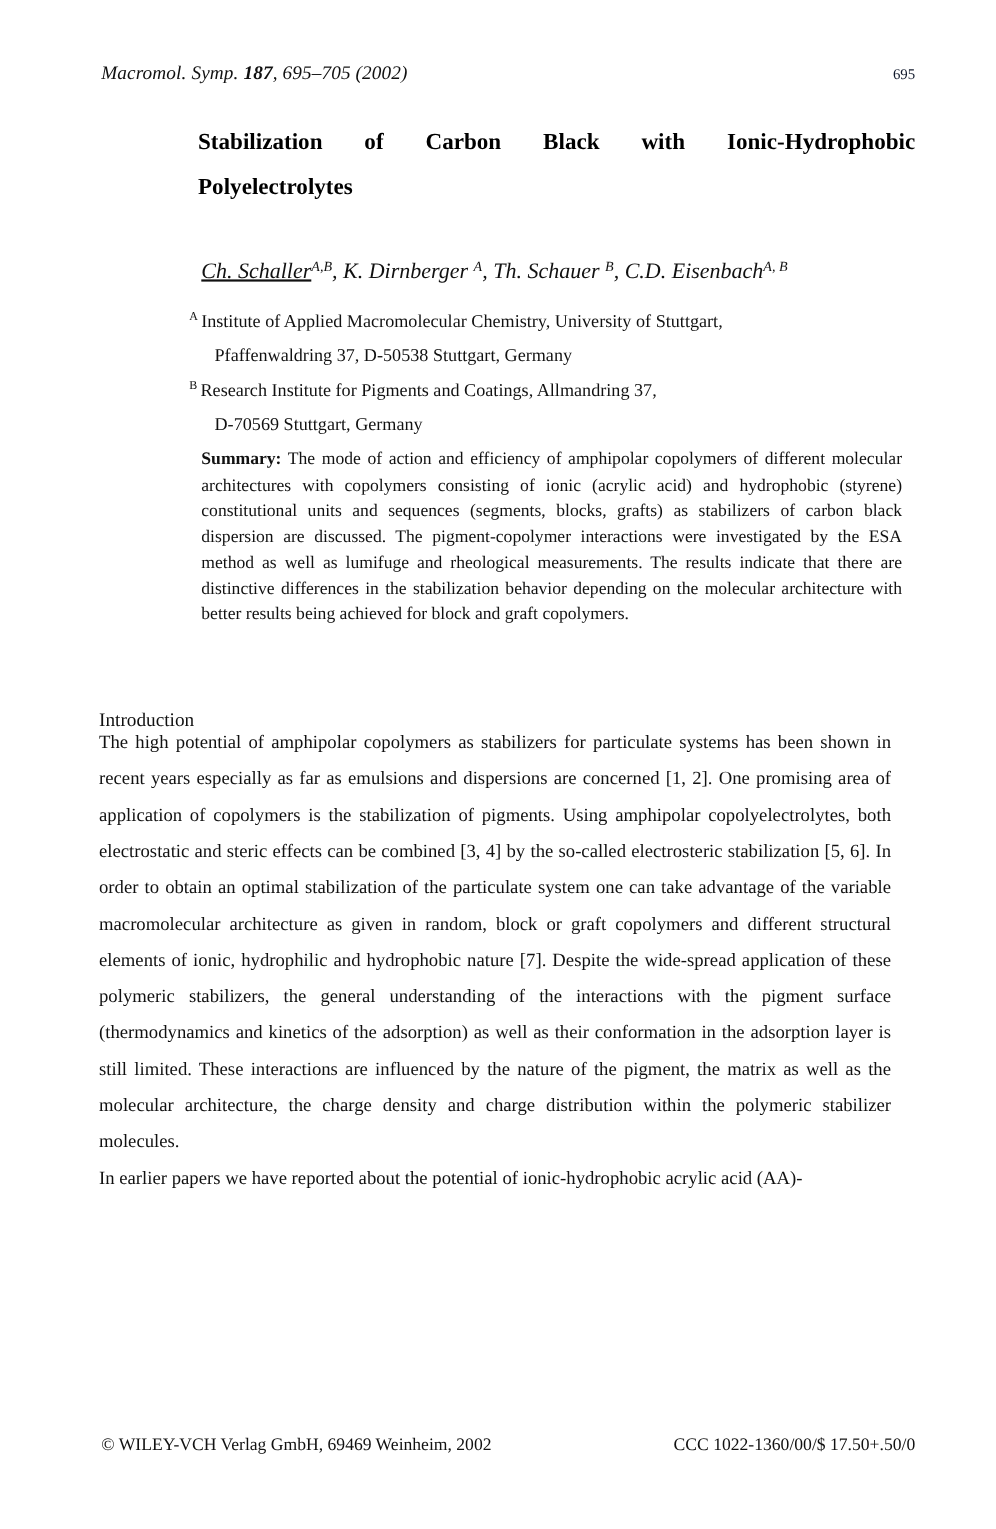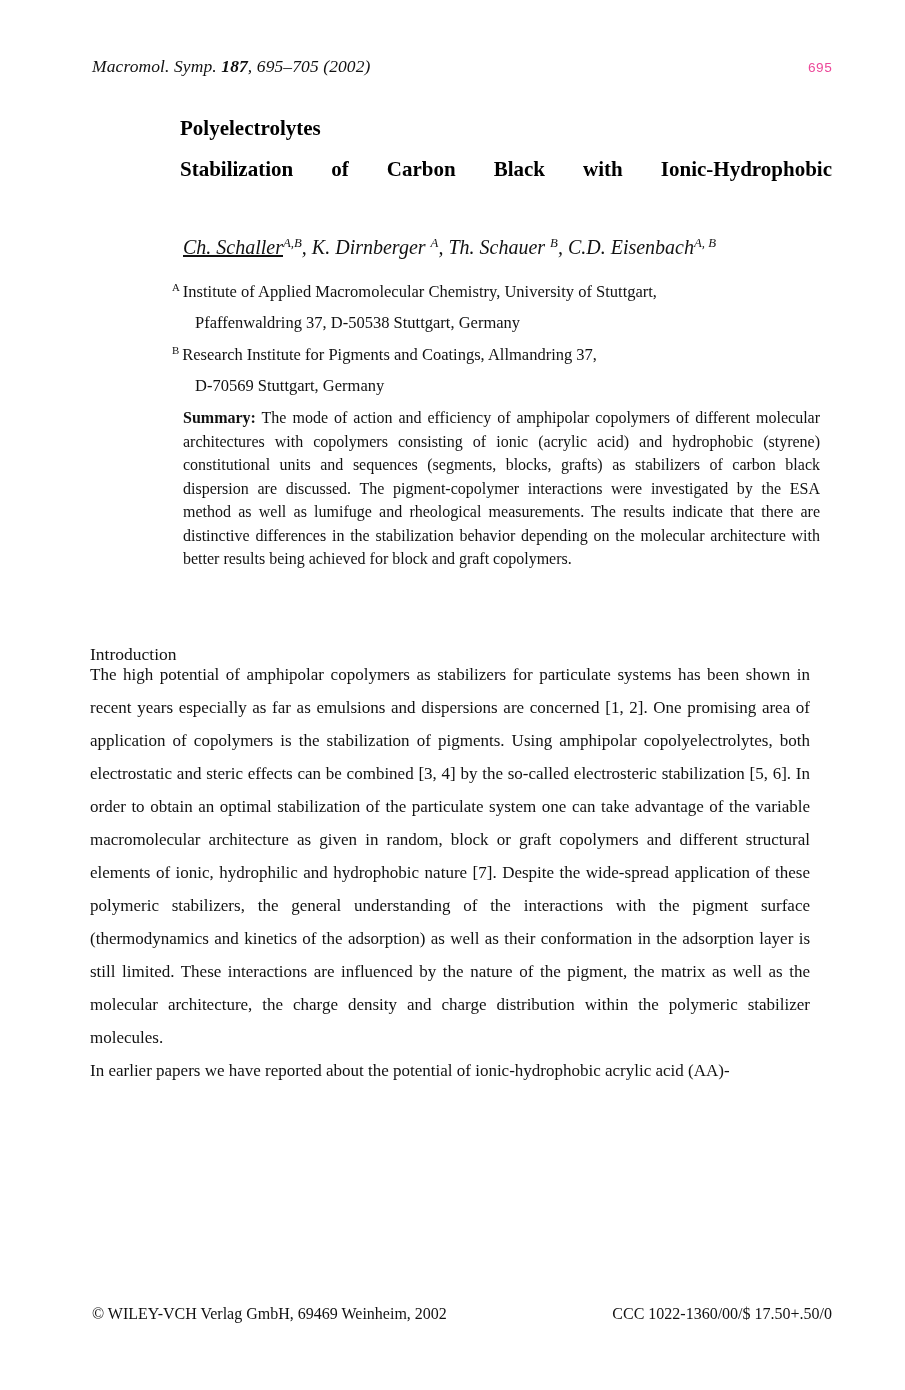--- a/index.html
+++ b/index.html
@@ -36,24 +36,24 @@
     font-style: italic;
     font-size: 17.5px;
     letter-spacing: 0.1px;
     white-space: nowrap;
   }
   .journal-ref .vol {
     font-weight: bold;
     font-style: italic;
   }
   .folio {
-    font-family: Liberation Mono, monospace;
+    font-family: Liberation Serif, serif;
     font-size: 13.5px;
     font-style: normal;
-    color: #ec4899;
+    color: #0f172a;
   }
 
   
   .title-block {
     position: absolute;
     top: 108px;
     left: 180px;
     width: 652px;
   }
   .title-line {
@@ -171,22 +171,22 @@
 
 <div class="page">
 
   <div class="running-head">
     <div class="journal-ref"><span>Macromol. Symp.</span>
       <span class="vol">187</span><span>, 695–705 (2002)</span></div>
     <div class="folio">695</div>
   </div>
 
   <div class="title-block">
+    <div class="title-line just">Stabilization of Carbon Black with Ionic-Hydrophobic</div>
     <div class="title-line">Polyelectrolytes</div>
-    <div class="title-line just">Stabilization of Carbon Black with Ionic-Hydrophobic</div>
   </div>
 
   <div class="authors"><span class="uline">Ch. Schaller</span><sup>A,B</sup><span>, </span><span>K. Dirnberger</span> <sup>A</sup><span>, </span><span>Th. Schauer</span> <sup>B</sup><span>, </span><span>C.D. Eisenbach</span><sup>A, B</sup></div>
 
   <div class="affiliations">
     <div class="affil"><span class="marker">A</span><span>Institute of Applied Macromolecular Chemistry, University of Stuttgart,</span><span class="cont">Pfaffenwaldring 37, D-50538 Stuttgart, Germany</span>
     </div>
     <div class="affil"><span class="marker">B</span><span>Research Institute for Pigments and Coatings, Allmandring 37,</span><span class="cont">D-70569 Stuttgart, Germany</span>
     </div>
   </div>

